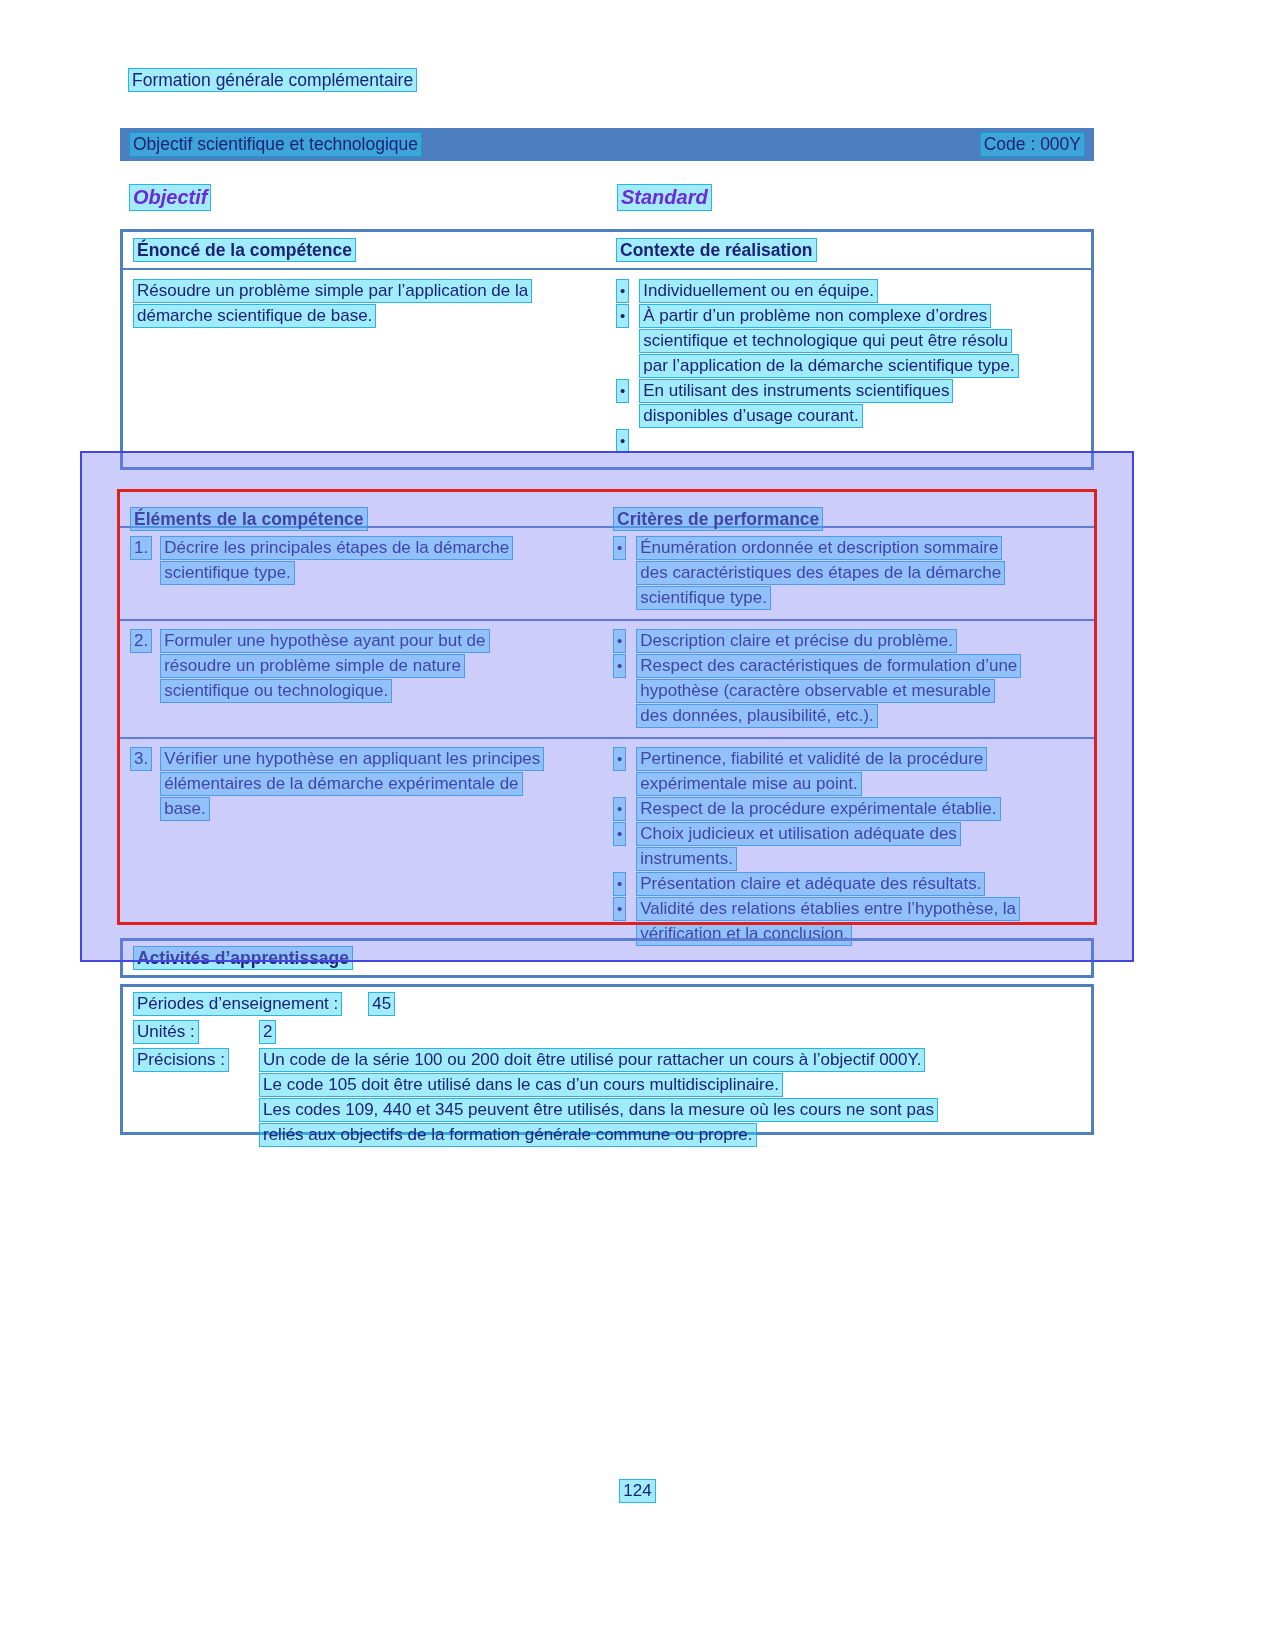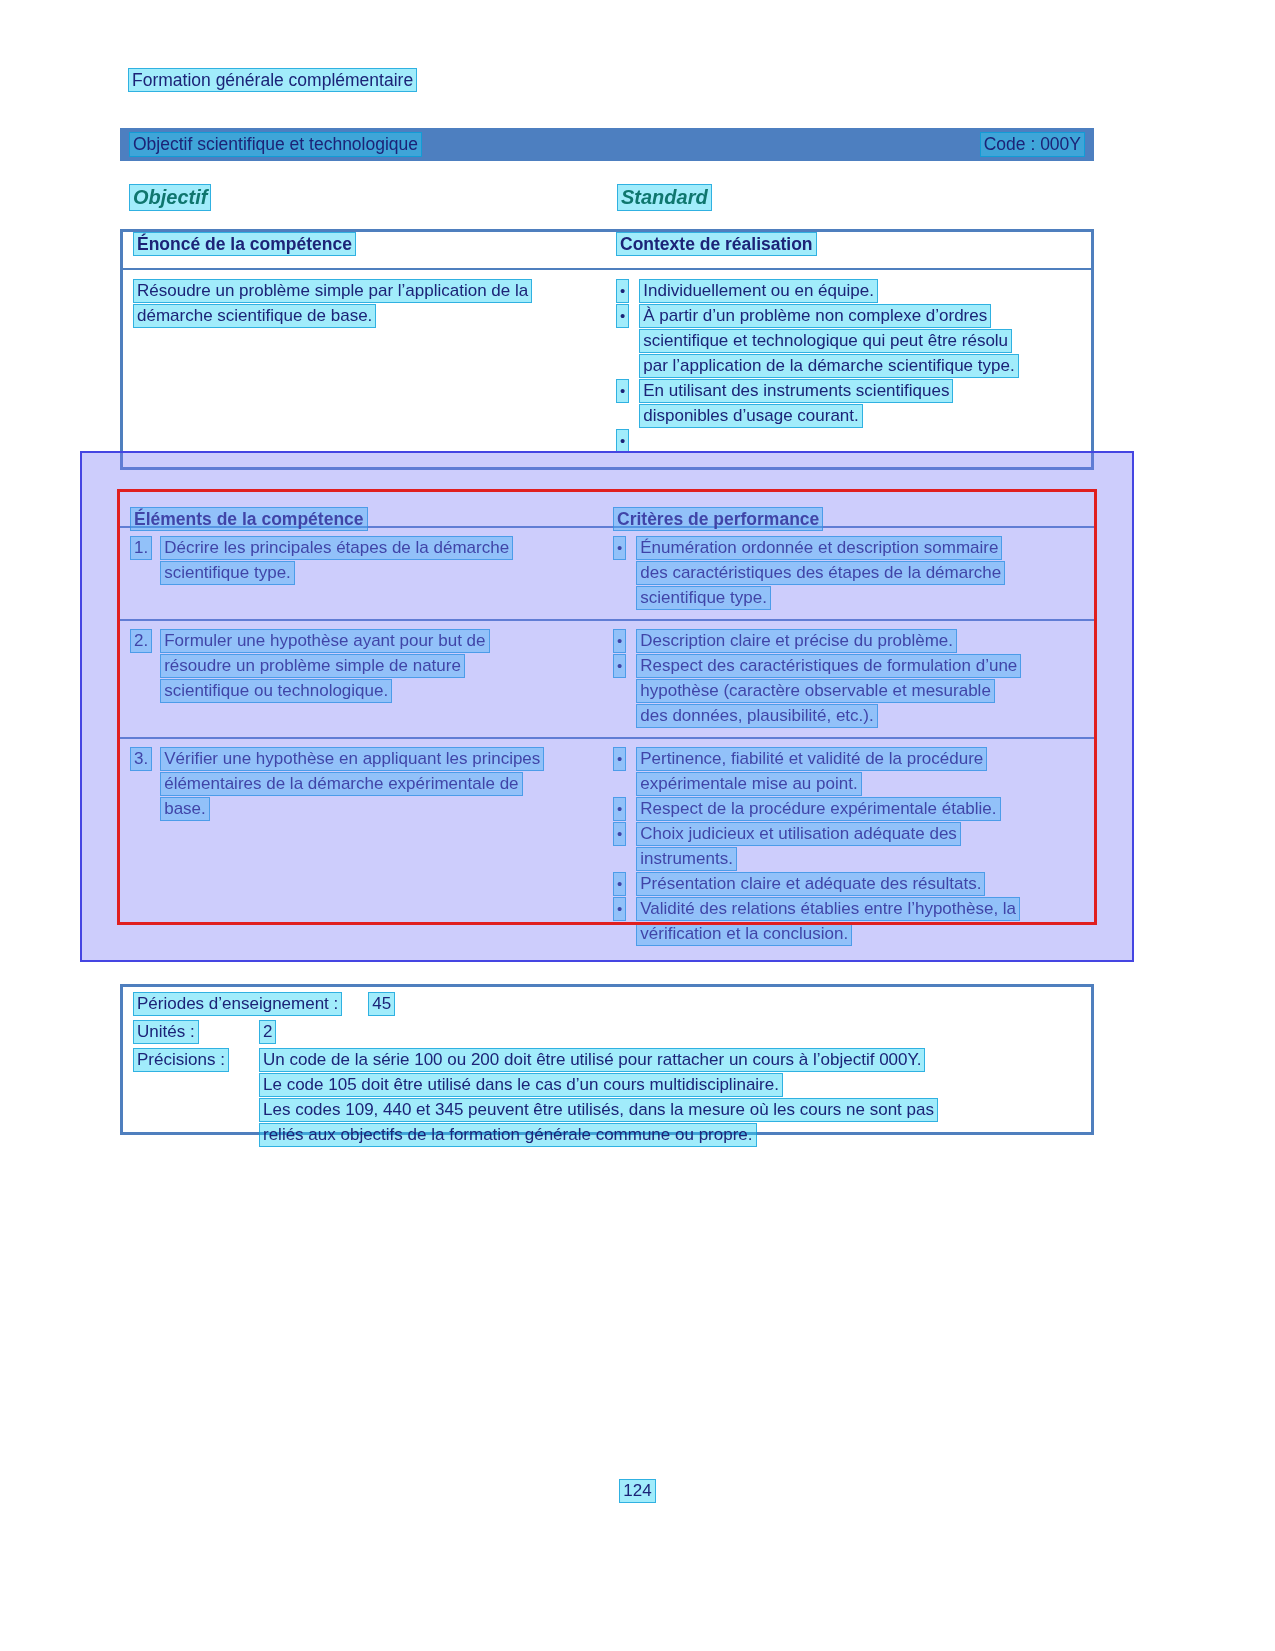--- a/index.html
+++ b/index.html
@@ -15,23 +15,23 @@
     padding:1px 3px;
   }
   .line { display:table; white-space:nowrap; font-size:17px; line-height:20px; margin-bottom:1px; }
   .th { font-weight:bold; font-size:17.5px; line-height:20px; display:inline-block; }
   .doc-title { font-size:17.5px; }
   .banner {
     left:120px; top:128px; width:974px; height:33px; background:#4d7fc0;
     display:flex; justify-content:space-between; align-items:center; padding:0 9px;
   }
   .banner .hl { font-size:17.5px; display:inline-block; }
-  .heading { font-size:20px; font-weight:bold; font-style:italic; color:#0f766e; display:inline-block; }
+  .heading { font-size:20px; font-weight:bold; font-style:italic; color:#6d28d9; display:inline-block; }
   .tbl1 { left:120px; top:229px; width:974px; height:241px; border:3px solid #4f7fbe; background:transparent; }
-  .thead { display:flex; padding:0 10px; border-bottom:2px solid #4f7fbe; height:38px; }
+  .thead { display:flex; padding:6px 10px; border-bottom:2px solid #4f7fbe; height:38px; }
   .col-l { width:483px; flex:none; }
   .col-r { flex:1; }
   .tbody { display:flex; padding:9px 10px; }
   .bullet { display:flex; gap:10px; align-items:flex-start; }
   .dot { display:inline-block; font-size:15px; line-height:20px; }
   .el-cell { display:flex; gap:8px; align-items:flex-start; }
   .num { display:inline-block; font-size:17px; line-height:20px; }
   .tbl2 { left:120px; top:492px; width:974px; background:transparent; }
   .t2head { display:flex; padding:15px 10px; border-bottom:2px solid #4f7fbe; height:36px; }
   .t2row { display:flex; padding:8px 10px; border-bottom:2px solid #4f7fbe; }
@@ -209,20 +209,23 @@
           <span class="dot hl">•</span>
           <div>
             <span class="hl line">Validité des relations établies entre l’hypothèse, la</span>
             <span class="hl line">vérification et la conclusion.</span>
           </div>
         </div>
       </div>
     </div>
   </div>
 
+  <div class="abs actbox">
+    <span class="hl th">Activités d’apprentissage</span>
+  </div>
 
   <div class="abs detbox">
     <div class="drow">
       <span class="hl line">Périodes d’enseignement :</span>
       <span class="hl line gap">45</span>
     </div>
     <div class="drow">
       <div class="dlabel">
         <span class="hl line">Unités :</span>
       </div>

